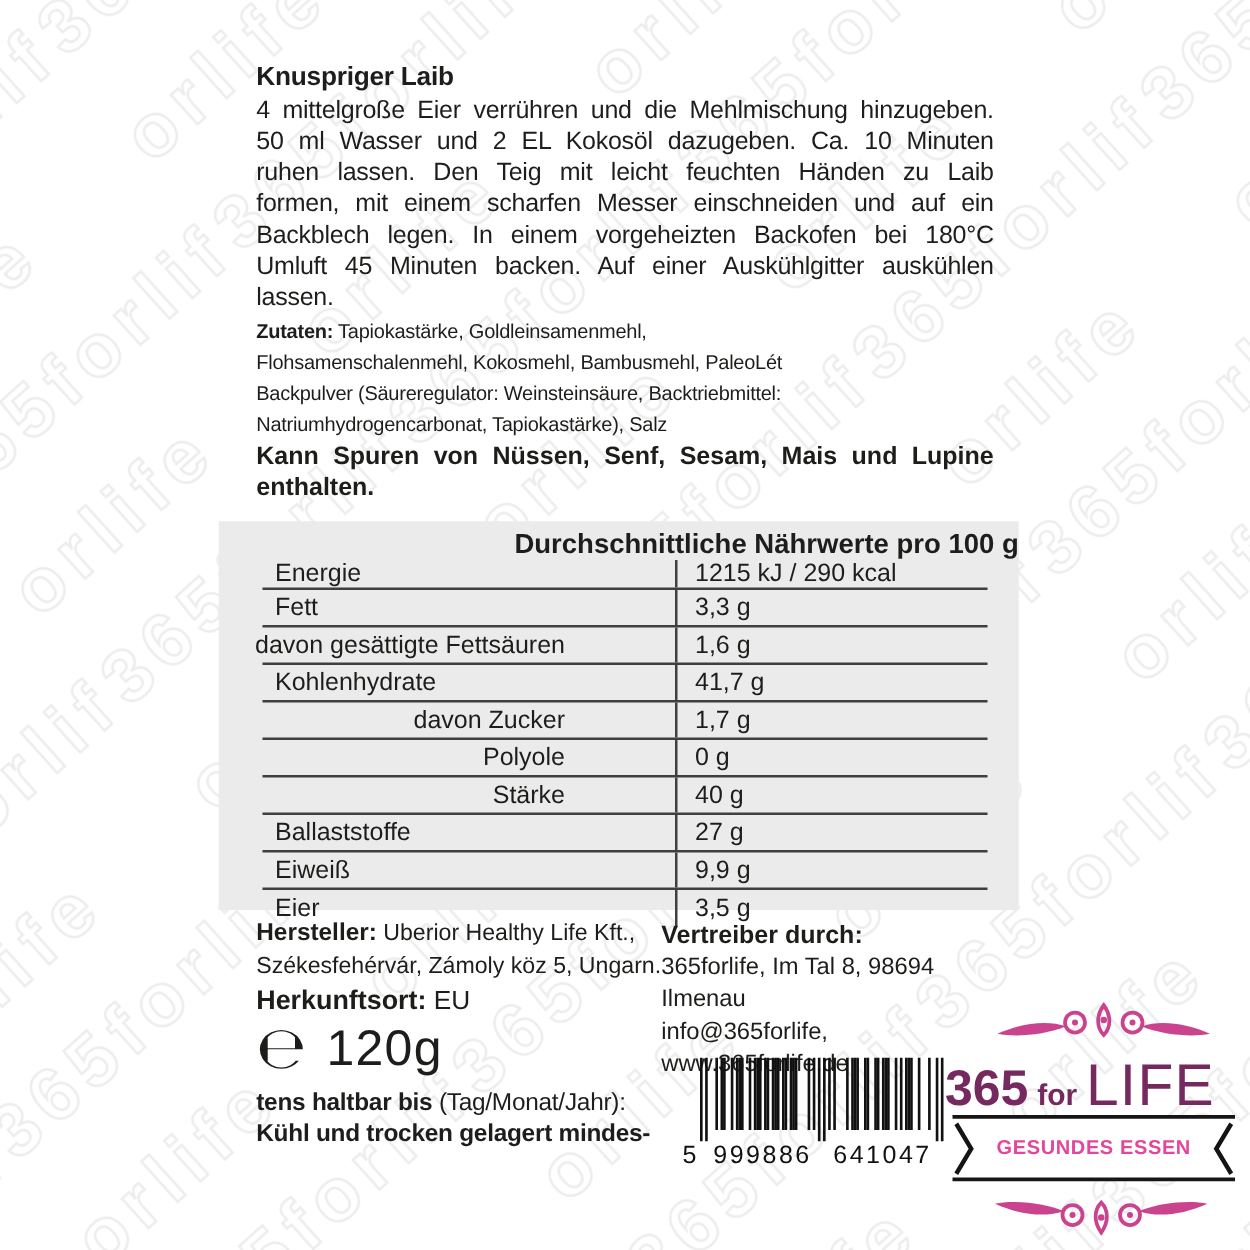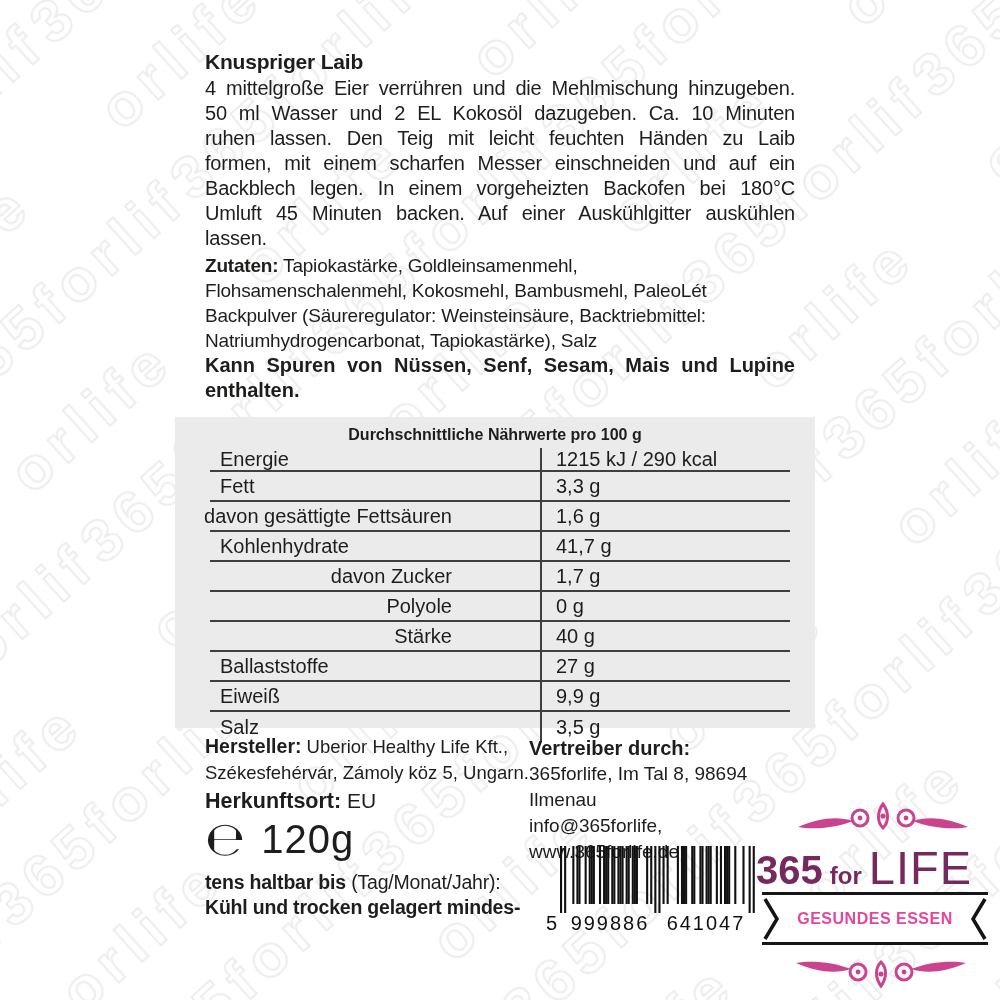--- a/index.html
+++ b/index.html
@@ -7,26 +7,26 @@
         font-family:"Liberation Sans",sans-serif;color:#1d1d1b;}
   .wm{position:absolute;left:0;top:0;z-index:0;}
   .wmt{font-family:"Liberation Sans",sans-serif;font-size:60px;font-weight:bold;
        fill:none;stroke:#ededed;stroke-width:2px;letter-spacing:8px;}
   .block{position:absolute;z-index:1;}
   
   .recipe{left:205px;top:48px;width:590px;font-size:20px;line-height:25px;letter-spacing:-0.2px;}
   .recipe .rtitle{font-weight:bold;font-size:21px;line-height:28px;}
   .jl{text-align:justify;text-align-last:justify;}
   
-  .ingredients{left:205px;top:253px;width:600px;font-size:19px;line-height:25px;
+  .ingredients{left:205px;top:253px;width:600px;font-size:16px;line-height:25px;
                letter-spacing:-0.2px;white-space:nowrap;}
   .allergy{left:205px;top:353px;width:590px;font-size:20px;line-height:25px;font-weight:bold;}
   
   .ntable{left:175px;top:417px;width:640px;height:311px;background:#ebebeb;box-sizing:border-box;}
-  .ntitle{text-align:center;font-weight:bold;font-size:16px;padding-top:5px;line-height:26px;}
+  .ntitle{text-align:right;font-weight:bold;font-size:22px;padding-top:5px;line-height:26px;}
   .nrows{margin:0 25px 0 35px;}
   .nrow{display:flex;align-items:stretch;border-bottom:2px solid #3f3f3f;height:28px;font-size:20px;}
   .nrow.first{height:22px;}
   .nrow.last{border-bottom:none;height:30px;}
   .nlab{width:330px;display:flex;align-items:center;padding-left:10px;box-sizing:border-box;white-space:nowrap;}
   .nrow.sub .nlab{justify-content:flex-end;padding-left:0;padding-right:88px;}
   .nval{flex:1;border-left:2px solid #3f3f3f;display:flex;align-items:center;padding-left:14px;}
   
   .maker{left:205px;top:733px;width:330px;font-size:18.5px;line-height:26px;}
   .maker .blab{font-weight:bold;font-size:19.5px;}
@@ -126,21 +126,21 @@
       </div>
       <div class="nrow">
         <div class="nlab">Ballaststoffe</div>
         <div class="nval">27 g</div>
       </div>
       <div class="nrow">
         <div class="nlab">Eiweiß</div>
         <div class="nval">9,9 g</div>
       </div>
       <div class="nrow last">
-        <div class="nlab">Salz</div>
+        <div class="nlab">Eier</div>
         <div class="nval">3,5 g</div>
       </div>
     </div>
   </div>
 
   <div class="block maker">
     <div><span class="blab">Hersteller:</span><span> Uberior Healthy Life Kft.,</span></div>
     <div>Székesfehérvár, Zámoly köz 5, Ungarn.</div>
     <div class="origin"><span class="blab">Herkunftsort:</span><span> EU</span></div>
     <div class="weightrow">

